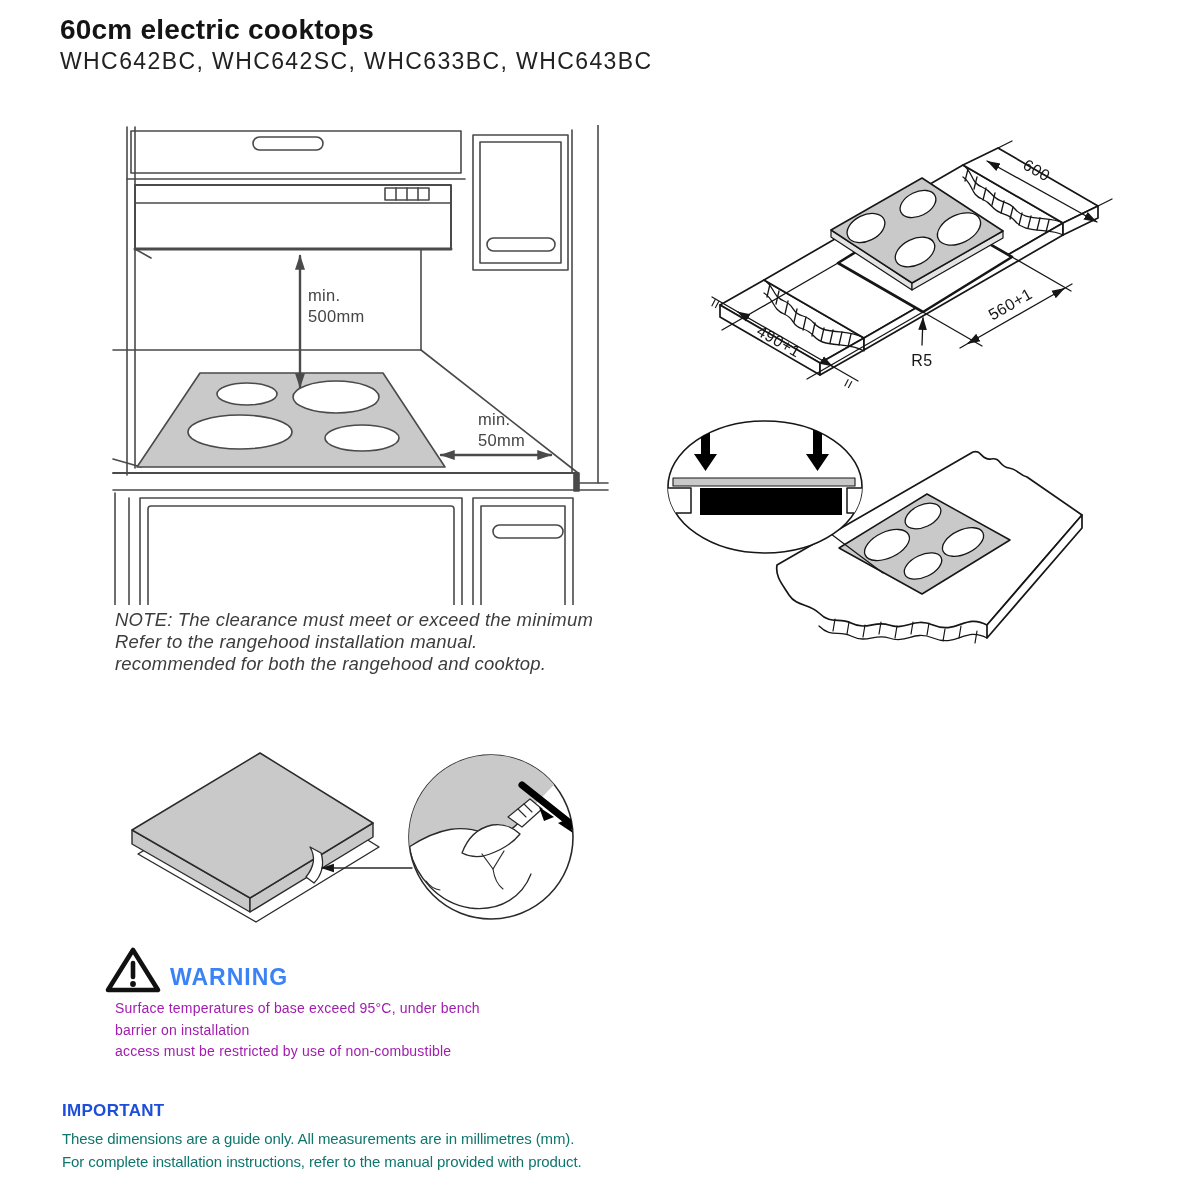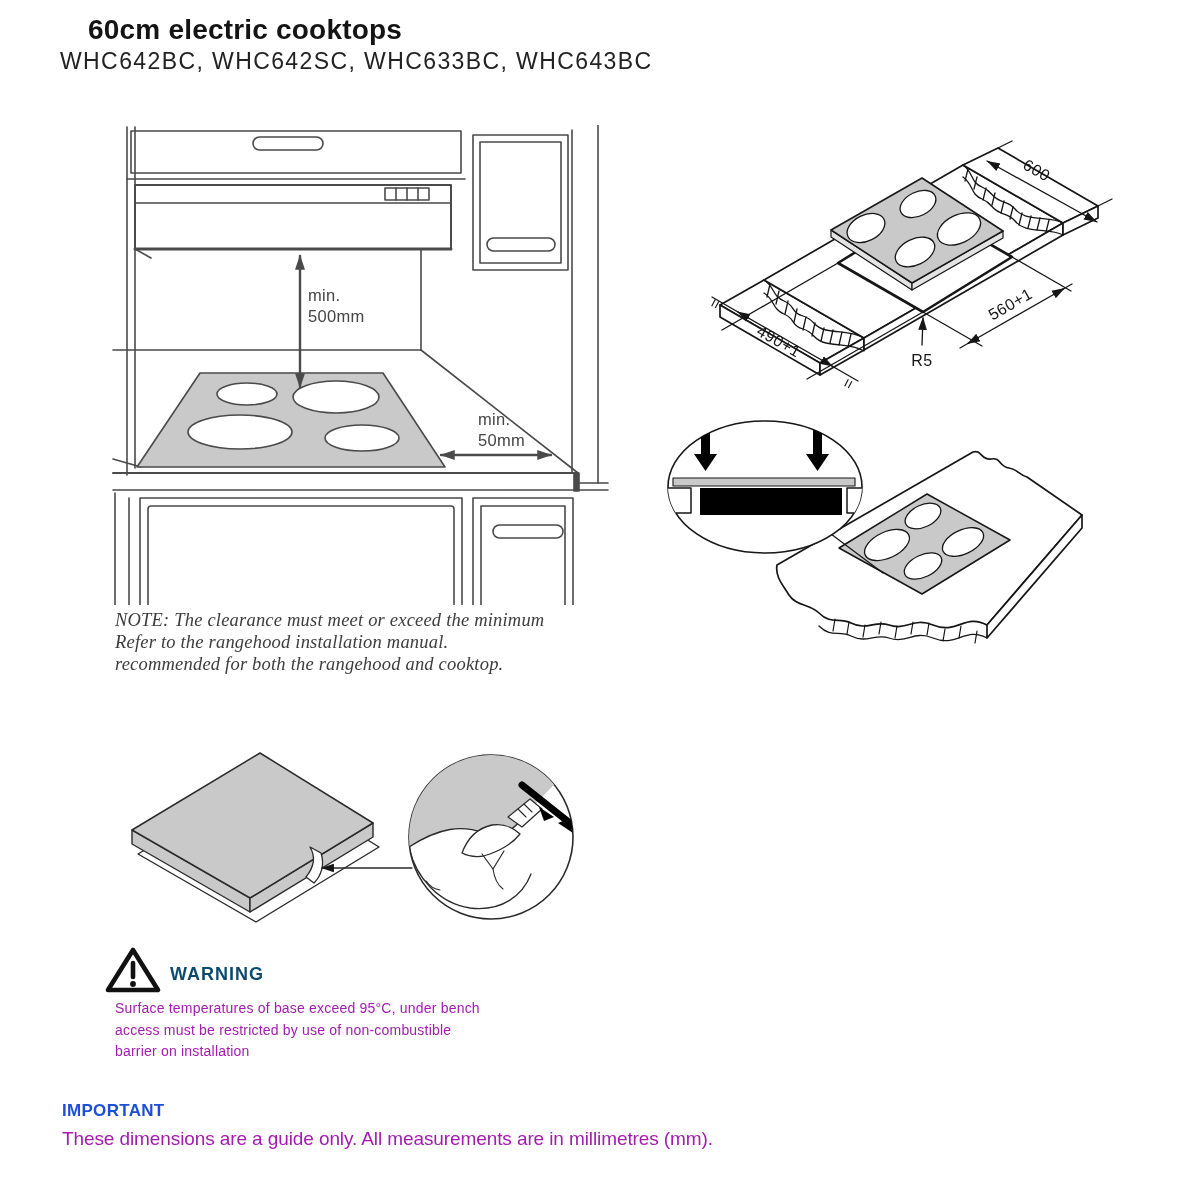--- a/index.html
+++ b/index.html
@@ -7,47 +7,46 @@
     position:relative;
     width:1181px;height:1181px;
     background:#ffffff;
     font-family:"Liberation Sans", sans-serif;
     color:#1a1a1a;
     overflow:hidden;
   }
   .abs{position:absolute;}
   .page-title{
     left:60px;top:14px;
-    font-size:28px;font-weight:700;letter-spacing:.2px;color:#141414;margin-left:28px;
+    font-size:28px;font-weight:700;letter-spacing:.2px;color:#141414;
   }
   .models{
     left:60px;top:48px;
     font-size:23px;letter-spacing:1.4px;color:#222;
   }
   .note{
     left:115px;top:609px;
     font-style:italic;font-size:18.5px;line-height:22px;color:#3d3d3d;
     letter-spacing:.2px;
-    font-family:Liberation Serif, serif;
   }
   .warning-head{
     left:170px;top:964px;
-    font-size:18px;font-weight:700;letter-spacing:1px;color:#0c4a6e;
+    font-size:23px;font-weight:700;letter-spacing:1px;color:#3b82f6;
   }
   .warning-body{
     left:115px;top:998px;
     font-size:14px;line-height:21.5px;color:#a21caf;letter-spacing:.2px;
   }
   .important-title{
     left:62px;top:1101px;
     font-size:17px;font-weight:700;letter-spacing:.3px;color:#1d4ed8;
   }
   .important-body{
     left:62px;top:1127px;
-    font-size:19px;line-height:23px;color:#a21caf;letter-spacing:-0.1px;
+    font-size:15px;line-height:23px;color:#0f766e;letter-spacing:-0.1px;
   }
   svg text{font-family:"Liberation Sans", sans-serif;}
   .dim-label{font-size:16px;fill:#161616;letter-spacing:.5px;}
   .kitchen-label{font-size:16.5px;fill:#454545;letter-spacing:.3px;}
 </style>
 </head>
 <body>
 
 
 
@@ -310,24 +309,25 @@
 
 
 <svg class="abs" style="left:104px;top:946px" width="58" height="48" viewBox="0 0 58 48">
   <path d="M29,4 L54,44 L4,44 z" fill="none" stroke="#111" stroke-width="4.6" stroke-linejoin="round"></path>
   <line x1="29" y1="17" x2="29" y2="31" stroke="#111" stroke-width="4.6" stroke-linecap="round"></line>
   <circle cx="29" cy="38" r="2.9" fill="#111"></circle>
 </svg>
 <div class="abs warning-head">WARNING</div>
 <div class="abs warning-body">
   <div>Surface temperatures of base exceed 95°C, under bench</div>
+  <div>barrier on installation</div>
   <div>access must be restricted by use of non-combustible</div>
-  <div>barrier on installation</div>
 </div>
 
 
 <div class="abs important-title">IMPORTANT</div>
 <div class="abs important-body">
   <div>These dimensions are a guide only. All measurements are in millimetres (mm).</div>
+  <div>For complete installation instructions, refer to the manual provided with product.</div>
 </div>
 
 
 
 
 </body></html>

